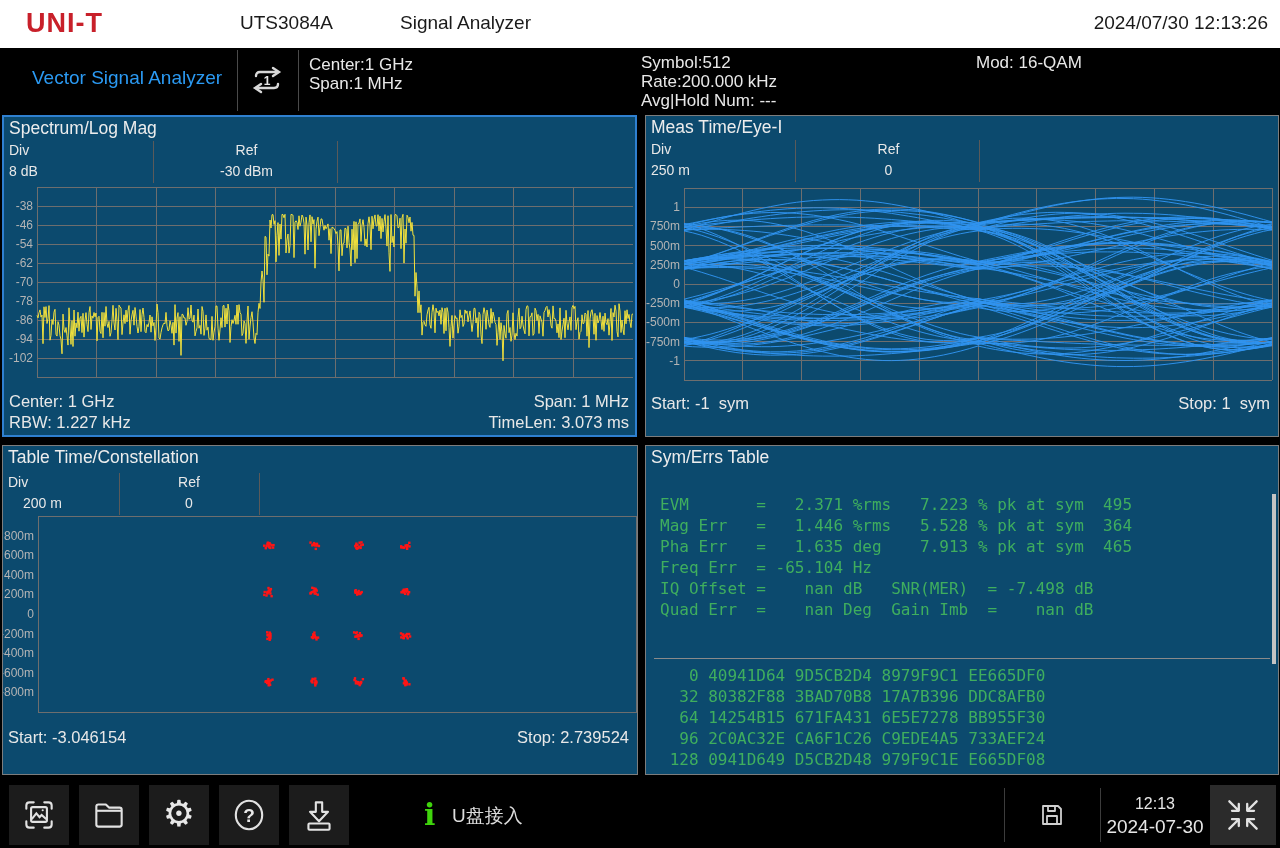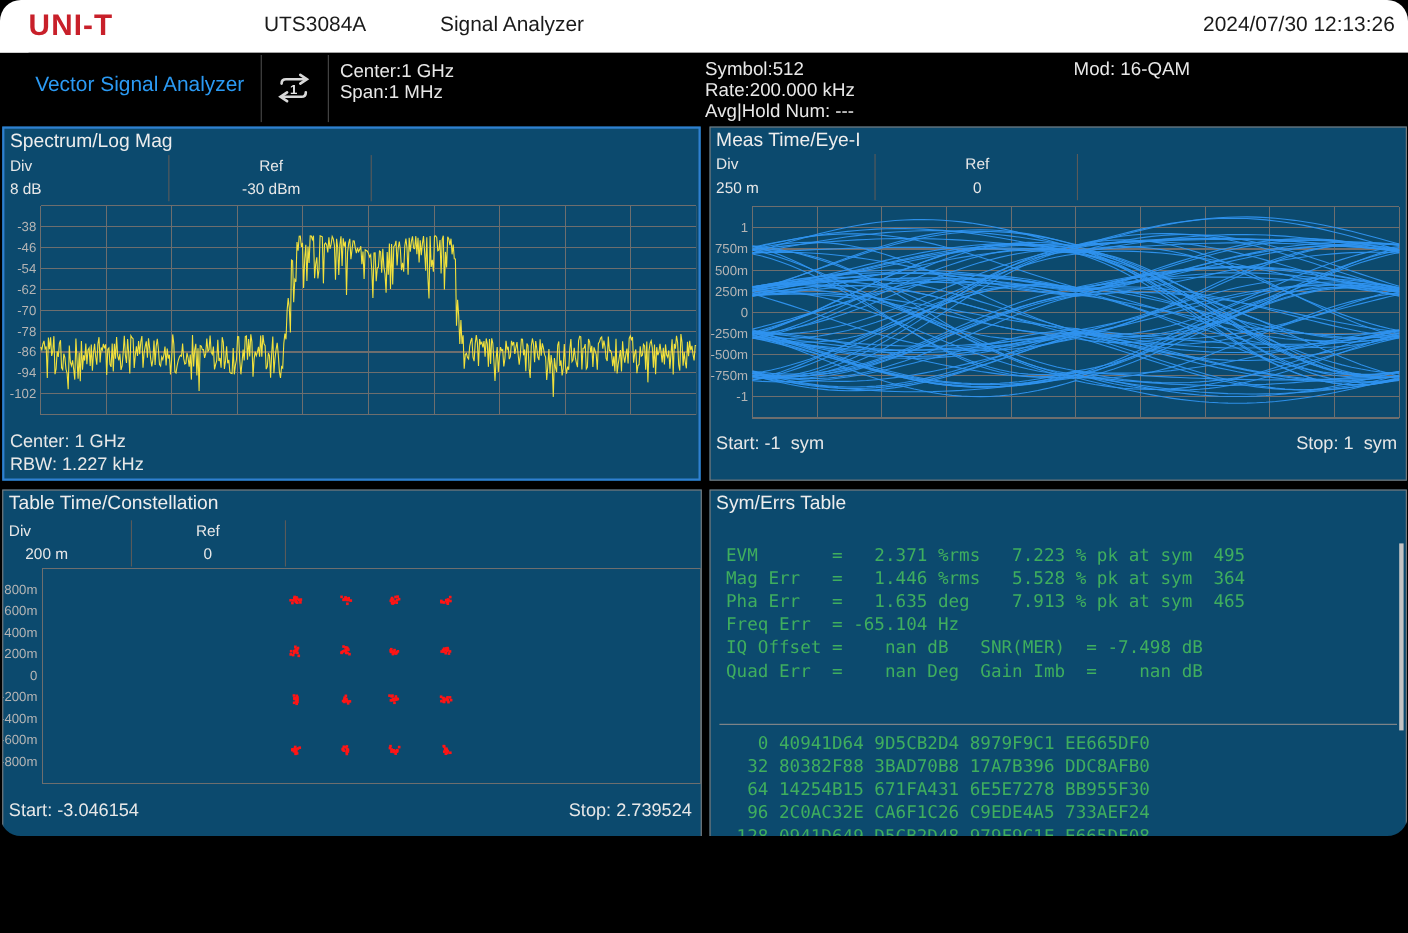--- a/index.html
+++ b/index.html
@@ -1,17 +1,17 @@
 <!DOCTYPE html>
 <html><head>
 <meta charset="utf-8">
 <style>
   html,body{margin:0;padding:0;background:#000;}
-  #screen{position:relative;width:1280px;height:760px;background:#000;overflow:hidden;
-          font-family:"Liberation Sans",sans-serif;color:#e6e6e6;border-radius:19px;}
+  #screen{position:relative;width:1280px;height:848px;background:#000;overflow:hidden;
+          font-family:"Liberation Sans",sans-serif;color:#e6e6e6;}
   .abs{position:absolute;}
   
   #hdr{left:0;top:0;width:1280px;height:48px;background:#ffffff;color:#111;}
   #logo{left:26px;top:8px;font-size:27px;font-weight:bold;letter-spacing:1px;}
   .hdr-t{top:12px;font-size:19px;color:#1a1a1a;}
   
   #infobar{left:16px;top:48px;width:1280px;height:65px;background:#000;margin-left:10px;}
   .vsep{width:1px;background:#4a4a4a;}
   .info-line{font-size:17px;line-height:19px;color:#e8e8e8;white-space:pre;}
   
@@ -82,20 +82,24 @@
         <text x="29" y="101.0" fill="#b4b4b4" font-size="12px" text-anchor="end" font-family="&quot;Liberation Sans&quot;,sans-serif">-70</text>
         <text x="29" y="120.0" fill="#b4b4b4" font-size="12px" text-anchor="end" font-family="&quot;Liberation Sans&quot;,sans-serif">-78</text>
         <text x="29" y="139.0" fill="#b4b4b4" font-size="12px" text-anchor="end" font-family="&quot;Liberation Sans&quot;,sans-serif">-86</text>
         <text x="29" y="158.0" fill="#b4b4b4" font-size="12px" text-anchor="end" font-family="&quot;Liberation Sans&quot;,sans-serif">-94</text>
         <text x="29" y="177.0" fill="#b4b4b4" font-size="12px" text-anchor="end" font-family="&quot;Liberation Sans&quot;,sans-serif">-102</text>
         <polyline points="33,130.4 34,132.9 35,127.7 36,124.9 37,132.1 38,130.0 39,158.7 40,121.8 41,132.5 42,121.6 43,138.5 44,133.7 45,120.6 46,155.2 47,150.4 48,134.4 49,139.5 50,127.2 51,124.3 52,149.3 53,151.1 54,136.6 55,140.2 56,150.7 57,154.4 58,168.8 59,129.1 60,144.4 61,147.5 62,142.5 63,150.8 64,160.1 65,122.8 66,142.1 67,159.4 68,135.6 69,161.5 70,125.0 71,151.2 72,137.9 73,142.8 74,127.2 75,146.2 76,133.1 77,131.3 78,147.6 79,128.3 80,152.1 81,135.3 82,127.6 83,139.5 84,146.6 85,127.7 86,121.5 87,144.5 88,130.9 89,133.2 90,127.5 91,131.8 92,128.0 93,155.9 94,132.5 95,131.3 96,146.2 97,148.5 98,127.3 99,152.8 100,127.5 101,141.2 102,121.5 103,138.5 104,142.6 105,136.4 106,151.3 107,147.7 108,135.7 109,120.3 110,137.9 111,145.0 112,123.3 113,136.3 114,154.6 115,120.2 116,122.0 117,123.0 118,149.6 119,138.0 120,129.8 121,138.6 122,125.1 123,136.9 124,125.5 125,120.5 126,149.2 127,136.0 128,129.9 129,125.3 130,140.2 131,122.5 132,131.1 133,141.3 134,148.0 135,141.8 136,124.5 137,146.7 138,129.6 139,123.0 140,132.4 141,146.5 142,147.8 143,139.5 144,141.9 145,137.5 146,130.0 147,147.2 148,131.8 149,140.9 150,137.5 151,155.5 152,142.1 153,119.0 154,127.6 155,153.0 156,154.1 157,147.6 158,142.9 159,139.8 160,138.1 161,138.8 162,127.4 163,140.8 164,145.9 165,145.1 166,135.8 167,140.2 168,148.3 169,137.3 170,160.1 171,119.6 172,148.1 173,133.1 174,127.6 175,156.4 176,131.7 177,170.4 178,129.2 179,129.6 180,133.0 181,132.8 182,140.3 183,136.5 184,122.7 185,134.3 186,133.0 187,120.0 188,135.2 189,137.2 190,130.1 191,150.9 192,146.5 193,142.8 194,124.0 195,143.2 196,140.4 197,149.2 198,121.5 199,126.3 200,150.4 201,143.1 202,129.9 203,145.2 204,142.2 205,153.6 206,154.2 207,154.5 208,131.4 209,155.3 210,147.1 211,141.8 212,121.0 213,121.1 214,143.1 215,155.3 216,144.8 217,132.7 218,142.6 219,120.9 220,120.4 221,142.1 222,123.2 223,139.0 224,119.0 225,125.8 226,157.5 227,141.5 228,134.7 229,138.5 230,135.2 231,130.3 232,139.3 233,120.0 234,139.3 235,119.6 236,127.5 237,129.3 238,150.6 239,148.2 240,135.9 241,138.6 242,158.4 243,135.9 244,121.0 245,154.3 246,141.0 247,132.6 248,126.7 249,137.6 250,153.0 251,158.5 252,148.3 253,149.6 254,127.3 255,118.3 256,123.5 257,97.4 258,86.0 259,94.9 260,117.3 261,51.4 262,52.1 263,89.8 264,69.1 265,71.1 266,35.0 267,43.0 268,29.7 269,29.6 270,39.4 271,35.7 272,76.9 273,50.5 274,37.6 275,70.4 276,39.1 277,54.1 278,29.4 279,29.6 280,32.8 281,29.3 282,68.0 283,54.9 284,49.0 285,68.1 286,60.3 287,29.4 288,29.7 289,30.2 290,72.6 291,37.1 292,35.8 293,37.6 294,44.5 295,30.8 296,41.2 297,37.2 298,30.0 299,32.1 300,38.0 301,69.2 302,32.1 303,40.4 304,65.0 305,37.5 306,29.9 307,56.8 308,31.7 309,39.1 310,34.6 311,83.2 312,44.2 313,36.1 314,32.1 315,50.7 316,42.2 317,33.9 318,34.1 319,40.5 320,45.2 321,40.4 322,43.8 323,41.9 324,38.9 325,55.2 326,43.7 327,68.6 328,42.1 329,42.7 330,43.4 331,45.5 332,48.6 333,46.6 334,60.3 335,85.9 336,45.0 337,44.9 338,70.7 339,58.6 340,58.0 341,43.1 342,43.8 343,62.9 344,41.2 345,57.8 346,64.1 347,81.1 348,44.2 349,64.8 350,36.4 351,77.7 352,36.8 353,73.6 354,39.2 355,38.0 356,33.9 357,56.4 358,40.4 359,34.7 360,42.3 361,60.7 362,53.9 363,62.0 364,38.6 365,31.8 366,40.5 367,64.7 368,31.2 369,43.8 370,34.3 371,29.9 372,40.6 373,41.1 374,29.7 375,46.0 376,31.2 377,53.6 378,33.4 379,46.9 380,36.5 381,29.6 382,43.8 383,61.1 384,30.7 385,67.8 386,86.4 387,29.5 388,57.6 389,51.2 390,62.0 391,29.8 392,29.5 393,30.9 394,42.9 395,42.2 396,33.2 397,63.7 398,32.8 399,29.3 400,78.1 401,44.0 402,58.2 403,30.2 404,32.2 405,37.8 406,32.0 407,46.2 408,37.4 409,50.2 410,50.4 411,111.2 412,87.5 413,102.1 414,127.7 415,105.9 416,127.7 417,119.8 418,150.1 419,137.3 420,136.3 421,139.9 422,141.3 423,129.8 424,125.0 425,122.3 426,139.8 427,143.3 428,127.3 429,119.7 430,126.9 431,147.8 432,123.2 433,127.6 434,126.2 435,130.9 436,125.1 437,139.3 438,122.7 439,127.6 440,148.5 441,123.2 442,145.8 443,122.6 444,127.1 445,142.8 446,161.4 447,141.7 448,130.4 449,153.2 450,140.1 451,130.6 452,133.6 453,132.8 454,148.2 455,141.2 456,124.8 457,132.6 458,130.3 459,141.5 460,139.0 461,124.9 462,128.4 463,125.9 464,136.8 465,131.0 466,125.9 467,137.0 468,146.6 469,137.8 470,123.3 471,123.4 472,138.0 473,132.7 474,152.4 475,127.3 476,129.3 477,149.9 478,158.6 479,129.5 480,122.7 481,128.0 482,144.3 483,125.1 484,131.8 485,139.8 486,142.4 487,123.5 488,138.3 489,127.1 490,131.3 491,137.4 492,139.6 493,160.4 494,147.8 495,132.2 496,154.5 497,137.7 498,146.8 499,175.8 500,140.4 501,148.9 502,153.2 503,128.9 504,125.4 505,147.7 506,142.5 507,156.3 508,150.1 509,127.8 510,147.6 511,154.6 512,148.3 513,151.1 514,132.3 515,123.2 516,143.8 517,142.1 518,131.2 519,139.9 520,145.2 521,148.8 522,124.6 523,120.8 524,121.3 525,150.9 526,131.7 527,131.5 528,127.8 529,150.4 530,148.8 531,123.2 532,125.7 533,135.5 534,129.4 535,148.5 536,130.8 537,134.0 538,137.2 539,151.2 540,127.3 541,125.6 542,122.3 543,121.3 544,132.0 545,124.6 546,130.2 547,140.7 548,143.2 549,120.9 550,133.7 551,133.5 552,136.5 553,147.8 554,138.9 555,152.6 556,122.9 557,154.5 558,146.1 559,139.8 560,133.2 561,152.7 562,125.3 563,138.6 564,144.8 565,137.0 566,131.9 567,145.4 568,122.7 569,120.4 570,123.7 571,121.4 572,144.7 573,136.4 574,132.7 575,154.2 576,147.3 577,146.3 578,129.8 579,138.8 580,137.9 581,128.0 582,129.4 583,151.2 584,125.5 585,162.6 586,133.9 587,127.1 588,124.7 589,131.2 590,149.3 591,128.3 592,155.3 593,130.6 594,138.0 595,135.2 596,127.5 597,135.4 598,144.6 599,131.2 600,146.3 601,128.1 602,137.7 603,139.7 604,133.6 605,150.2 606,136.8 607,123.5 608,155.5 609,127.6 610,132.0 611,120.2 612,126.1 613,146.6 614,151.9 615,118.7 616,126.0 617,147.5 618,135.0 619,144.3 620,149.8 621,125.7 622,138.8 623,124.8 624,133.5 625,129.4 626,137.3 627,142.6 628,129.2 629,129.1 " stroke="#f2e13c" stroke-width="1" fill="none"></polyline>
       </svg>
     <div class="abs " style="left:5px;bottom:2px">
         <div class="foot">Center: 1 GHz</div>
         <div class="foot">RBW: 1.227 kHz</div>
+      </div>
+    <div class="abs" style="right:6px;bottom:2px;text-align:right">
+        <div class="foot">Span: 1 MHz</div>
+        <div class="foot">TimeLen: 3.073 ms</div>
       </div>
   </div>
 
   <div class="abs panel" style="left:645px;top:115px;width:634px;height:322px;border:1px solid #7d7d7d">
     <div class="abs p-title">Meas Time/Eye-I</div>
     <div class="abs hcell" style="left:5px;top:23px">Div</div>
     <div class="abs hcell" style="left:5px;top:44px">250 m</div>
     <div class="abs hsep" style="left:149px;top:24px;height:42px"></div>
     <div class="abs hcell" style="left:160px;top:23px;width:165px;text-align:center">Ref</div>
     <div class="abs hcell" style="left:160px;top:44px;width:165px;text-align:center">0</div>

